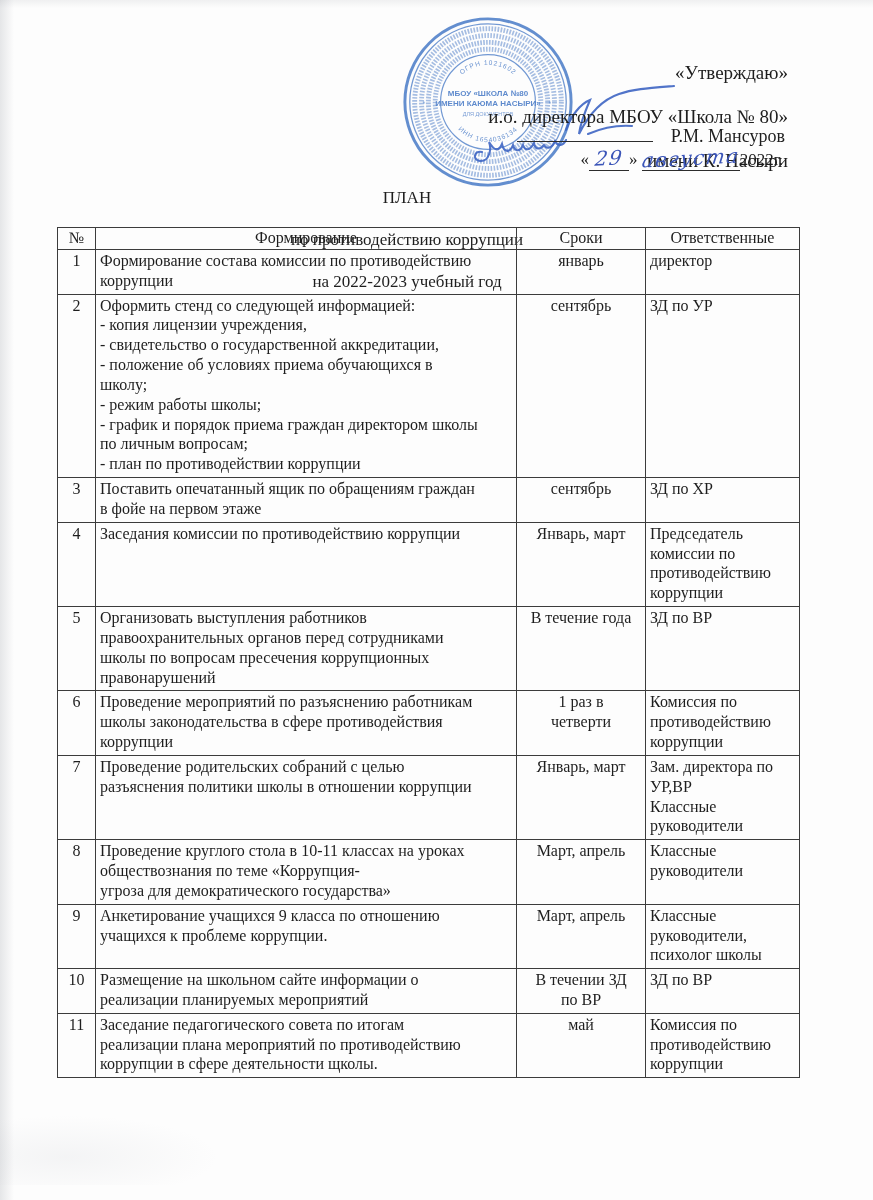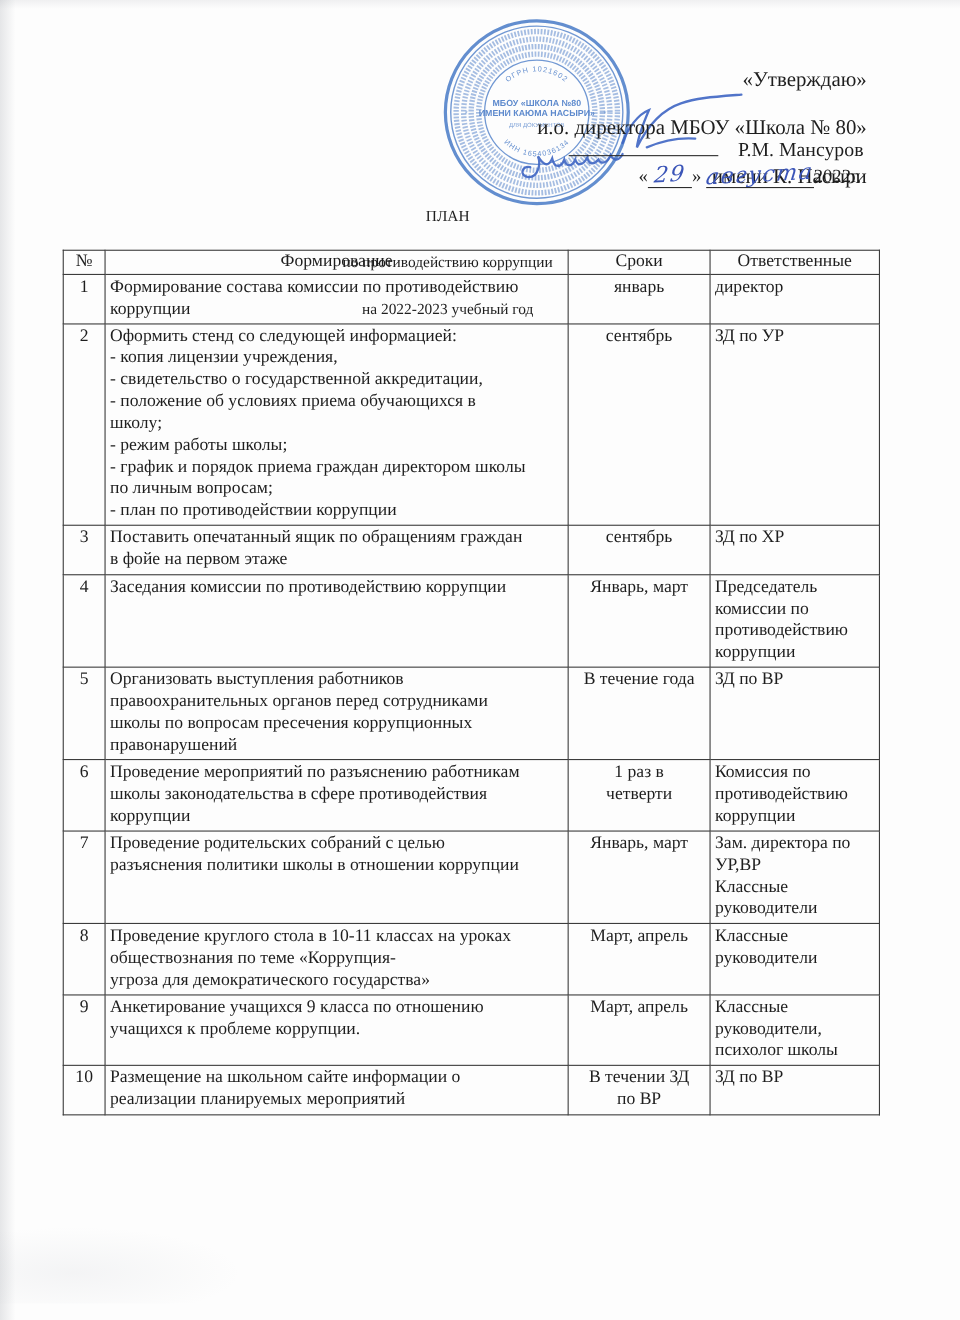--- a/index.html
+++ b/index.html
@@ -36,21 +36,21 @@
   .blank-day{min-width:40px;}
   .blank-month{min-width:96px;}
   .hand{
     font-family:"DejaVu Serif",serif;font-style:italic;
     color:#3b55b8;font-size:20px;letter-spacing:1.5px;
     display:inline-block;transform:rotate(-3deg) skewX(-10deg);
   }
 
   .doc-title{
     position:absolute;top:166px;left:57px;width:700px;text-align:center;
-    font-size:14px;line-height:21px;white-space:pre-line;
+    font-size:17px;line-height:21px;white-space:pre-line;
   }
 
   table.plan{
     position:absolute;top:227px;left:57px;width:742px;
     border-collapse:collapse;table-layout:fixed;
   }
   table.plan th, table.plan td{
     border:1px solid #3c3c3c;
     font-size:16px;line-height:1.24;font-weight:normal;
     padding:1px 4px 3px;vertical-align:top;
@@ -235,14 +235,24 @@
 психолог школы</td>
       </tr>
       <tr style="height: 42px;">
         <td class="cell-num">10</td>
         <td class="cell-activity">Размещение на школьном сайте информации о
 реализации планируемых мероприятий</td>
         <td class="cell-term">В течении ЗД
 по ВР</td>
         <td class="cell-resp">ЗД по ВР</td>
       </tr>
+      <tr style="height: 64px;">
+        <td class="cell-num">11</td>
+        <td class="cell-activity">Заседание педагогического совета по итогам
+реализации плана мероприятий по противодействию
+коррупции в сфере деятельности щколы.</td>
+        <td class="cell-term">май</td>
+        <td class="cell-resp">Комиссия по
+противодействию
+коррупции</td>
+      </tr>
     </tbody>
 </table>
 
 </body></html>

